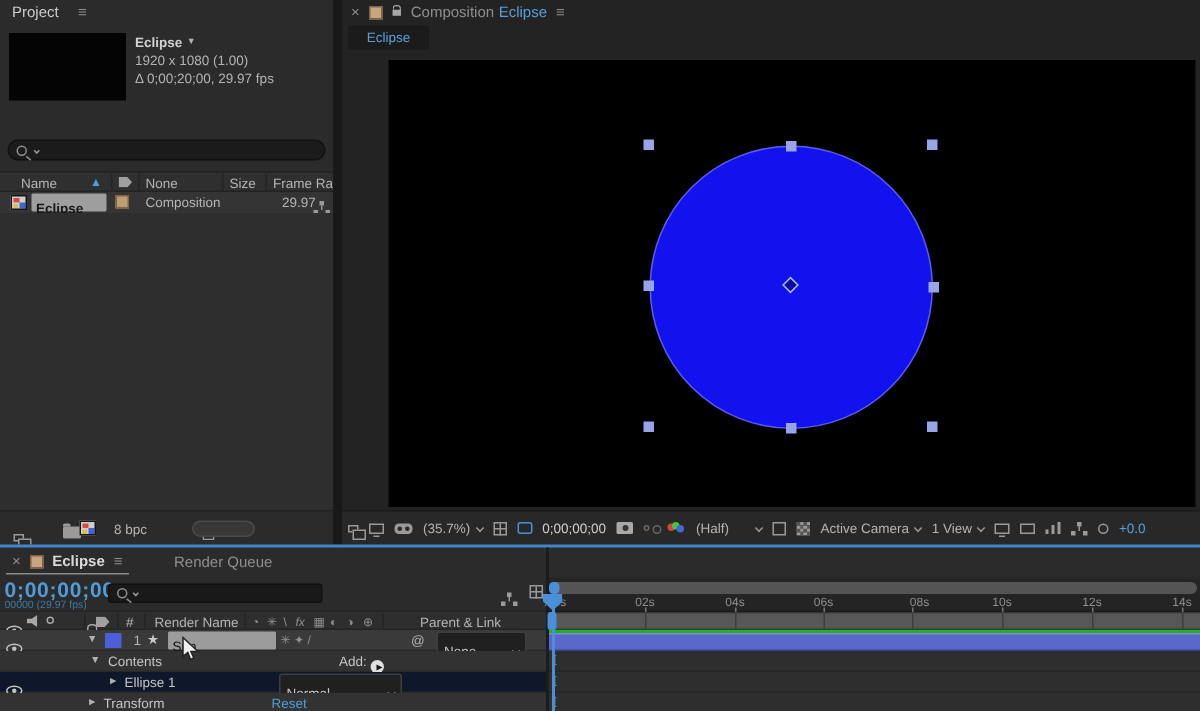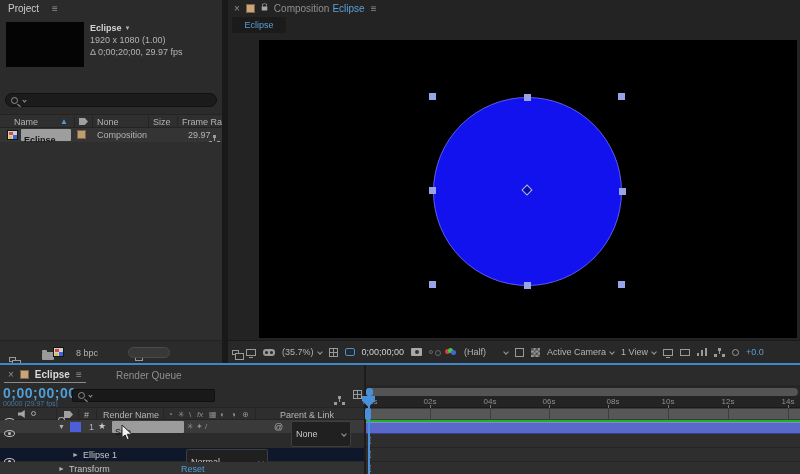--- a/index.html
+++ b/index.html
@@ -274,20 +274,26 @@
       <span class="abs txt dim" style="left:196px;top:2px;font-size:8px;">✦</span>
       <span class="abs txt dim" style="left:205px;top:2px;font-size:8px;">/</span>
       <span class="abs txt" style="left:274px;top:2px;color:#b0b0b0;">@</span>
       <div class="abs ddbox" style="left:291px;top:1px;width:60px;">
         <span>None</span>
         <span class="chv"></span>
       </div>
     </div>
 
     
+    <div class="abs" style="left:0;top:69px;width:364px;height:14px;background:#323232;border-bottom:1px solid #2a2a2a;">
+      <span class="abs" style="left:60px;top:3px;font-size:7px;color:#b0b0b0;">▼</span>
+      <span class="abs txt" style="left:72px;top:2px;color:#c4c4c4;">Contents</span>
+      <span class="abs txt" style="left:226px;top:2px;color:#c4c4c4;">Add:</span>
+      <span class="abs addplay" style="left:247px;top:2px;"></span>
+    </div>
 
     
     <div class="abs" style="left:0;top:83px;width:364px;height:14px;background:#0f172a;border-bottom:1px solid #2a2a2a;">
       <span class="abs eye" style="left:4px;top:3px;"></span>
       <span class="abs" style="left:72px;top:3px;font-size:7px;color:#b0b0b0;">►</span>
       <span class="abs txt" style="left:83px;top:2px;color:#c4c4c4;">Ellipse 1</span>
       <div class="abs ddbox" style="left:186px;top:1px;width:82px;">
         <span>Normal</span>
         <span class="chv"></span>
       </div>

